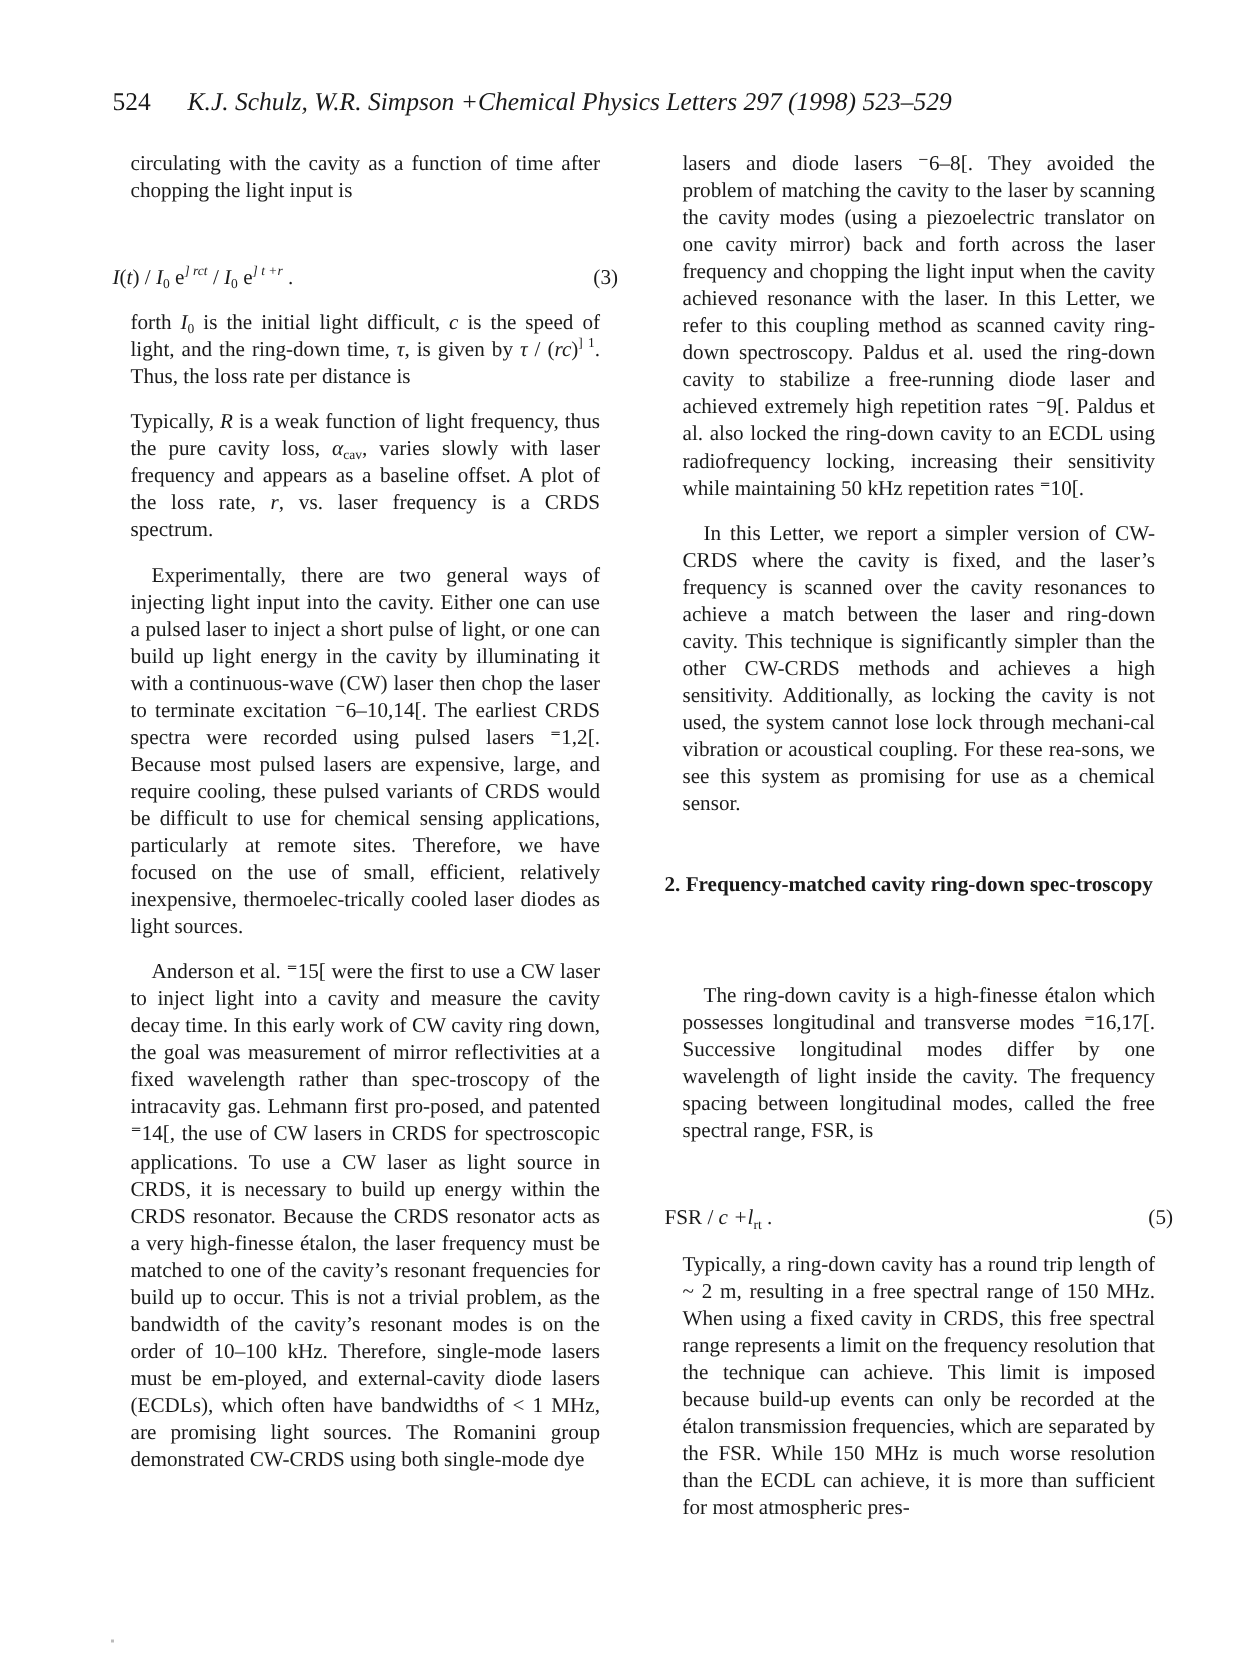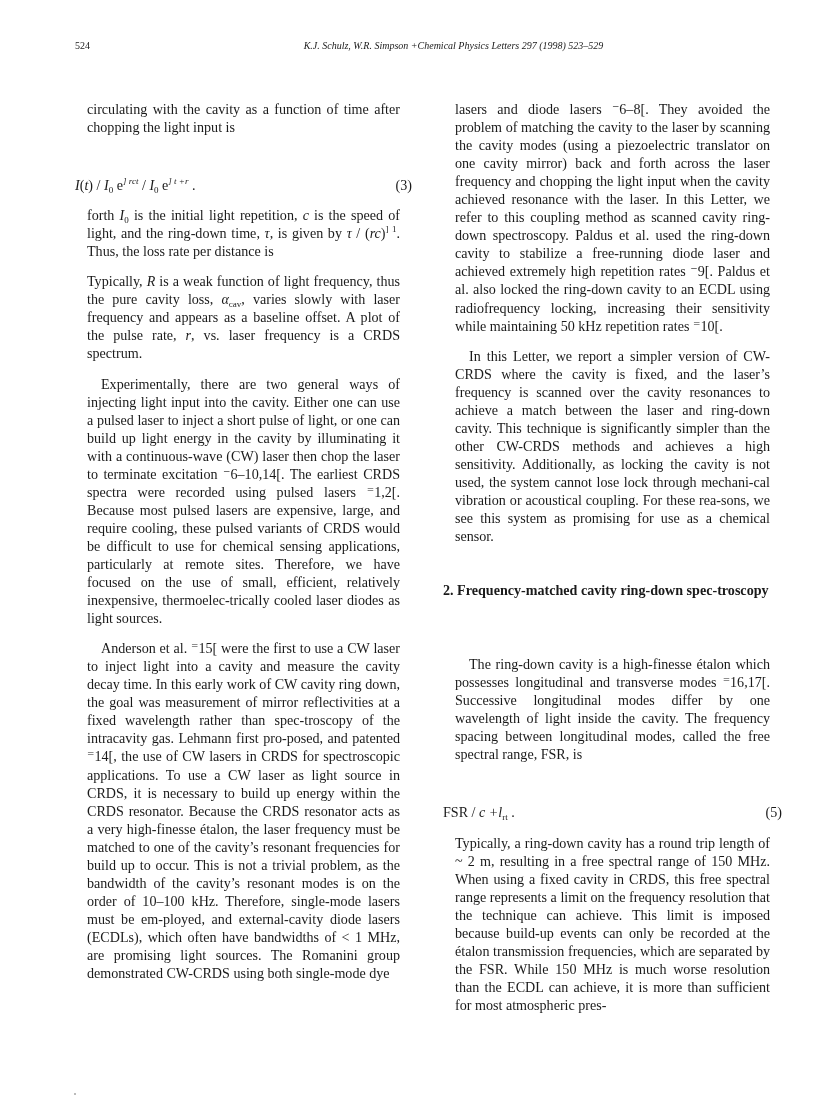--- a/index.html
+++ b/index.html
@@ -2,25 +2,25 @@
 <html><head>
 <meta charset="utf-8">
 <style>
   html, body { margin: 0; padding: 0; background: #ffffff; }
   body {
     width: 840px; height: 1116px; position: relative; overflow: hidden;
     font-family: "Liberation Serif", "DejaVu Serif", serif;
     color: #1a1a1a;
   }
   .running-head {
-    position: absolute; top: 40px; left: 75px; width: 707px; height: 16px;
-    font-size: 10px;
+    position: absolute; top: 58px; left: 75px; width: 707px; height: 16px;
+    font-size: 17px;
   }
   .running-head .page-no { position: absolute; left: 0; top: 0; }
-  .running-head .journal { position: absolute; left: 0; right: 0; top: 0; text-align: center; font-style: italic; padding-left: 50px; }
+  .running-head .journal { position: absolute; left: 0; right: 0; top: 0; font-style: italic; padding-left: 50px; }
   .col {
     position: absolute; top: 88px;
     font-size: 14.1px; line-height: 18.05px;
     text-align: justify;
   }
   .col.left { left: 75px; width: 337px; }
   .col.right { left: 443px; width: 339px; }
   p { margin: 12px; }
   p.indent { text-indent: 14px; }
   .eq {
@@ -46,24 +46,24 @@
 </div>
 
 <div class="col left">
   <p>circulating with the cavity as a function of time after chopping the light input is</p>
 
   <div class="eq">
     <span class="lhs"><i>I</i>(<i>t</i>)<span> / </span><i>I</i><sub>0</sub><span> e</span><sup class="it">] rct</sup><span> / </span><i>I</i><sub>0</sub><span> e</span><sup class="it">] t +r</sup><span> .</span></span>
     <span class="num">(3)</span>
   </div>
 
-  <p><span>forth </span><i>I</i><sub>0</sub><span> is the initial light repetition, </span><i>c</i><span> is the speed of light, and the ring-down time, </span><i>τ</i><span>, is given by </span><i>τ</i><span> / (</span><i>rc</i><span>)</span><sup>] 1</sup><span>. Thus, the loss rate per distance is</span></p>
+  <p><span>forth </span><i>I</i><sub>0</sub><span> is the initial light difficult, </span><i>c</i><span> is the speed of light, and the ring-down time, </span><i>τ</i><span>, is given by </span><i>τ</i><span> / (</span><i>rc</i><span>)</span><sup>] 1</sup><span>. Thus, the loss rate per distance is</span></p>
 
 
-  <p><span>Typically, </span><i>R</i><span> is a weak function of light frequency, thus the pure cavity loss, </span><i>α</i><sub>cav</sub><span>, varies slowly with laser frequency and appears as a baseline offset. A plot of the pulse rate, </span><i>r</i><span>, vs. laser frequency is a CRDS spectrum.</span></p>
+  <p><span>Typically, </span><i>R</i><span> is a weak function of light frequency, thus the pure cavity loss, </span><i>α</i><sub>cav</sub><span>, varies slowly with laser frequency and appears as a baseline offset. A plot of the loss rate, </span><i>r</i><span>, vs. laser frequency is a CRDS spectrum.</span></p>
 
   <p class="indent">Experimentally, there are two general ways of injecting light input into the cavity. Either one can use a pulsed laser to inject a short pulse of light, or one can build up light energy in the cavity by illuminating it with a continuous-wave (CW) laser then chop the laser to terminate excitation ⁻6–10,14[. The earliest CRDS spectra were recorded using pulsed lasers ⁼1,2[. Because most pulsed lasers are expensive, large, and require cooling, these pulsed variants of CRDS would be difficult to use for chemical sensing applications, particularly at remote sites. Therefore, we have focused on the use of small, efficient, relatively inexpensive, thermoelec-trically cooled laser diodes as light sources.</p>
   <p class="indent">Anderson et al. ⁼15[ were the first to use a CW laser to inject light into a cavity and measure the cavity decay time. In this early work of CW cavity ring down, the goal was measurement of mirror reflectivities at a fixed wavelength rather than spec-troscopy of the intracavity gas. Lehmann first pro-posed, and patented ⁼14[, the use of CW lasers in CRDS for spectroscopic applications. To use a CW laser as light source in CRDS, it is necessary to build up energy within the CRDS resonator. Because the CRDS resonator acts as a very high-finesse étalon, the laser frequency must be matched to one of the cavity’s resonant frequencies for build up to occur. This is not a trivial problem, as the bandwidth of the cavity’s resonant modes is on the order of 10–100 kHz. Therefore, single-mode lasers must be em-ployed, and external-cavity diode lasers (ECDLs), which often have bandwidths of  &lt; 1 MHz, are promising light sources. The Romanini group demonstrated CW-CRDS using both single-mode dye</p>
 </div>
 
 <div class="col right">
   <p>lasers and diode lasers ⁻6–8[. They avoided the problem of matching the cavity to the laser by scanning the cavity modes (using a piezoelectric translator on one cavity mirror) back and forth across the laser frequency and chopping the light input when the cavity achieved resonance with the laser. In this Letter, we refer to this coupling method as scanned cavity ring-down spectroscopy. Paldus et al. used the ring-down cavity to stabilize a free-running diode laser and achieved extremely high repetition rates ⁻9[. Paldus et al. also locked the ring-down cavity to an ECDL using radiofrequency locking, increasing their sensitivity while maintaining 50 kHz repetition rates ⁼10[.</p>
   <p class="indent">In this Letter, we report a simpler version of CW-CRDS where the cavity is fixed, and the laser’s frequency is scanned over the cavity resonances to achieve a match between the laser and ring-down cavity. This technique is significantly simpler than the other CW-CRDS methods and achieves a high sensitivity. Additionally, as locking the cavity is not used, the system cannot lose lock through mechani-cal vibration or acoustical coupling. For these rea-sons, we see this system as promising for use as a chemical sensor.</p>
 
   <div class="section-head">2. Frequency-matched cavity ring-down spec-troscopy</div>

